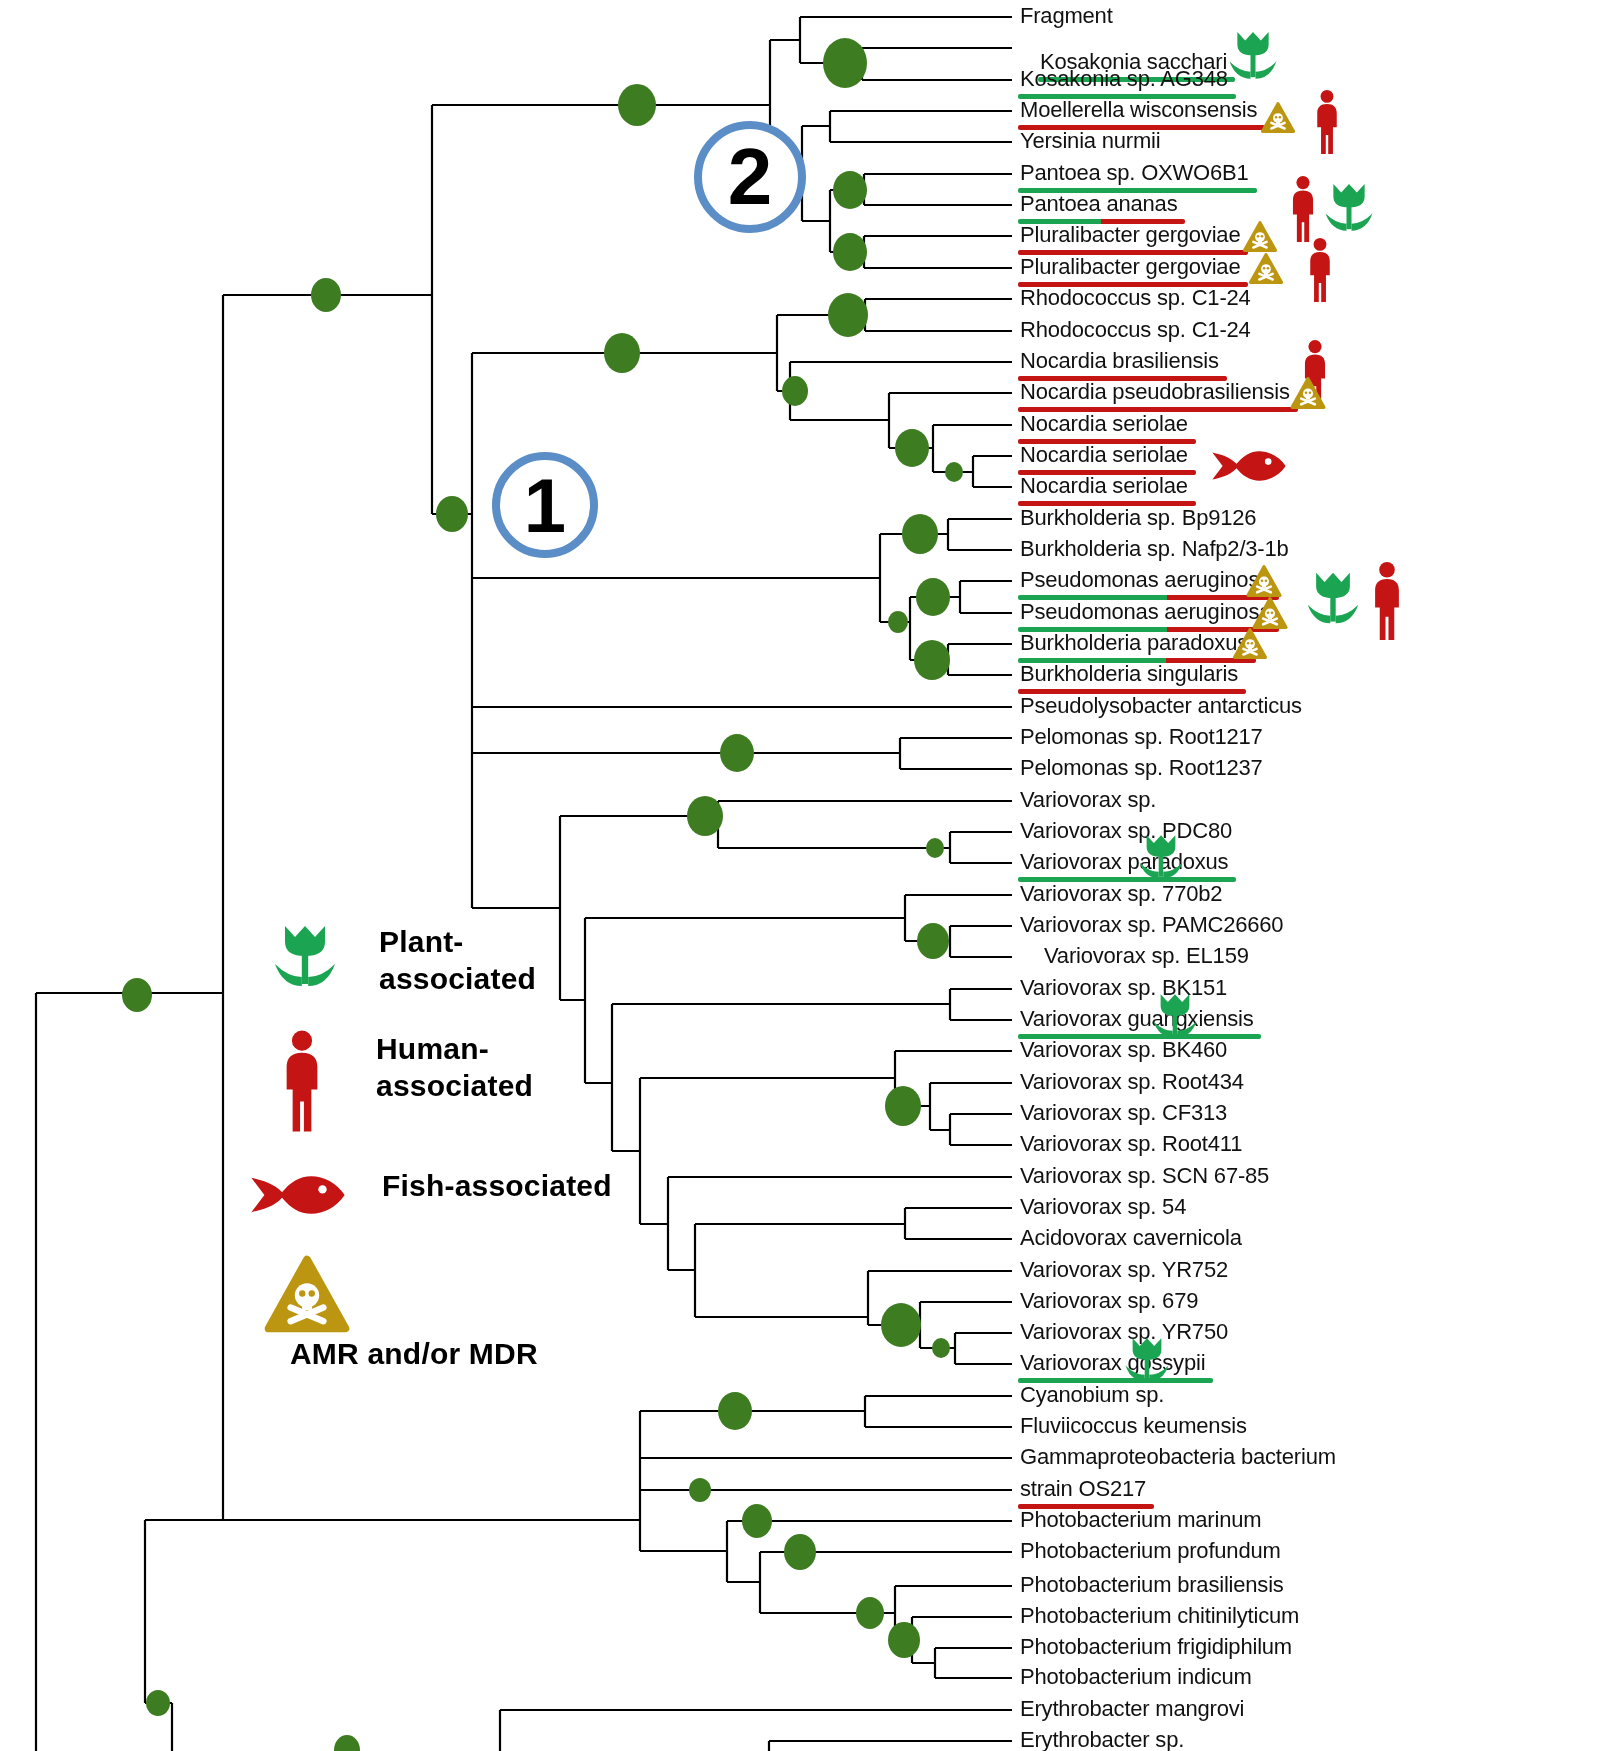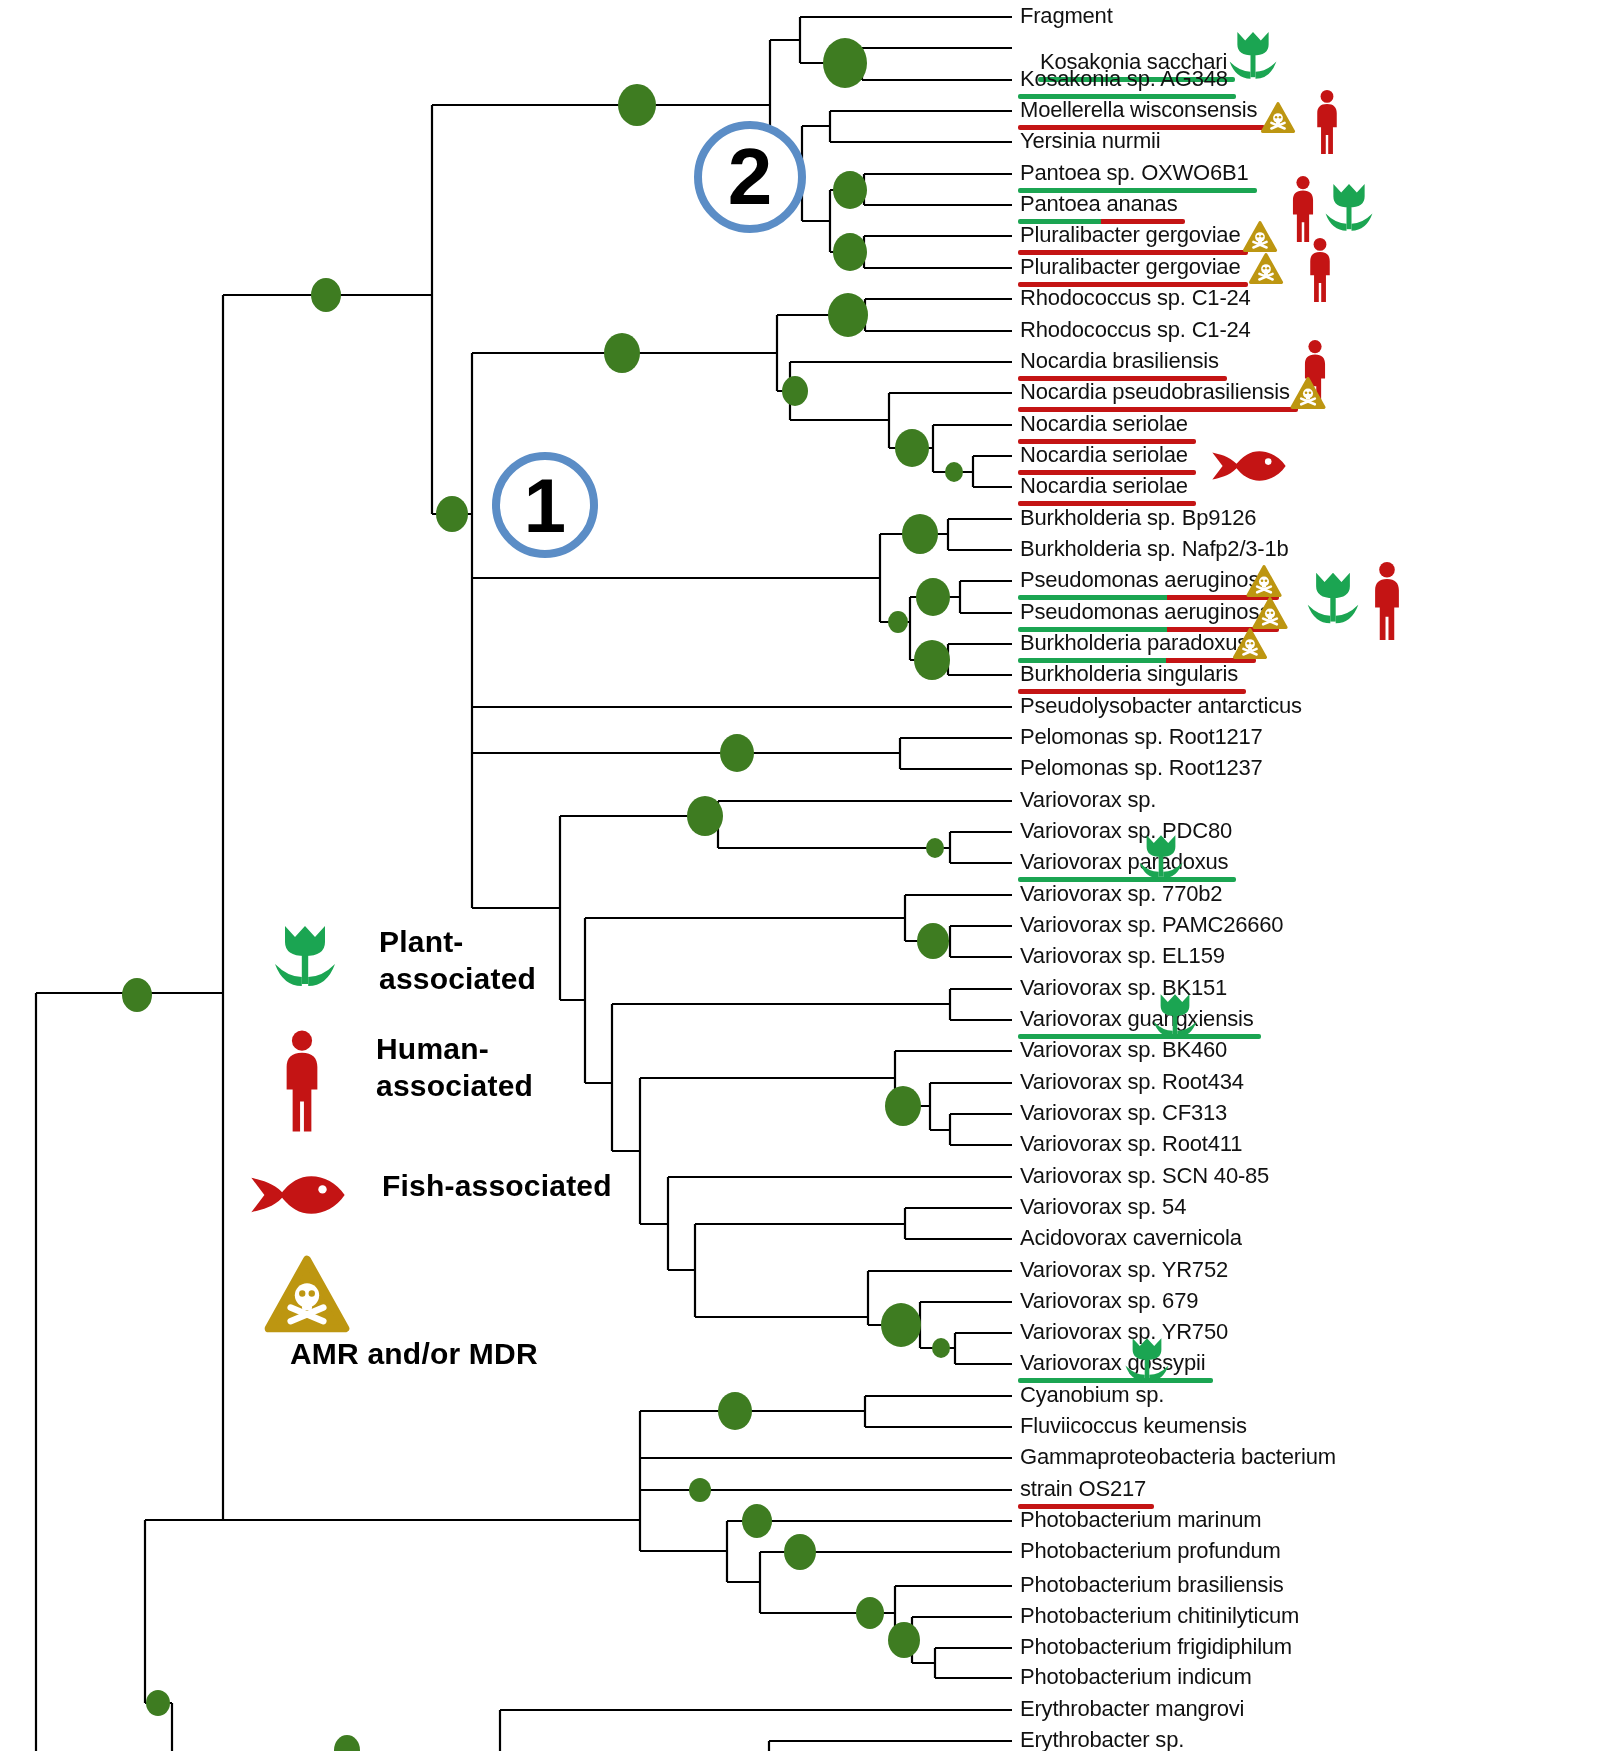--- a/index.html
+++ b/index.html
@@ -115,28 +115,28 @@
       <div class="taxon" style="top: 629px;"><span class="tname u-gr" style="--split: 62%;">Burkholderia paradoxus</span></div>
       <div class="taxon" style="top: 660px;"><span class="tname u-r">Burkholderia singularis</span></div>
       <div class="taxon" style="top: 692px;"><span class="tname ">Pseudolysobacter antarcticus</span></div>
       <div class="taxon" style="top: 723px;"><span class="tname ">Pelomonas sp. Root1217</span></div>
       <div class="taxon" style="top: 754px;"><span class="tname ">Pelomonas sp. Root1237</span></div>
       <div class="taxon" style="top: 786px;"><span class="tname ">Variovorax sp.</span></div>
       <div class="taxon" style="top: 817px;"><span class="tname ">Variovorax sp. PDC80</span></div>
       <div class="taxon" style="top: 848px;"><span class="tname u-g">Variovorax paradoxus</span></div>
       <div class="taxon" style="top: 880px;"><span class="tname ">Variovorax sp. 770b2</span></div>
       <div class="taxon" style="top: 911px;"><span class="tname ">Variovorax sp. PAMC26660</span></div>
-      <div class="taxon" style="top: 942px;"><span class="tname ">Variovorax sp. EL159</span></div>
+      <div class="taxon" style="top: 942px; margin-left: 24px;"><span class="tname ">Variovorax sp. EL159</span></div>
       <div class="taxon" style="top: 974px;"><span class="tname ">Variovorax sp. BK151</span></div>
       <div class="taxon" style="top: 1005px;"><span class="tname u-g">Variovorax guangxiensis</span></div>
       <div class="taxon" style="top: 1036px;"><span class="tname ">Variovorax sp. BK460</span></div>
       <div class="taxon" style="top: 1068px;"><span class="tname ">Variovorax sp. Root434</span></div>
       <div class="taxon" style="top: 1099px;"><span class="tname ">Variovorax sp. CF313</span></div>
       <div class="taxon" style="top: 1130px;"><span class="tname ">Variovorax sp. Root411</span></div>
-      <div class="taxon" style="top: 1162px;"><span class="tname ">Variovorax sp. SCN 40-85</span></div>
+      <div class="taxon" style="top: 1162px;"><span class="tname ">Variovorax sp. SCN 67-85</span></div>
       <div class="taxon" style="top: 1193px;"><span class="tname ">Variovorax sp. 54</span></div>
       <div class="taxon" style="top: 1224px;"><span class="tname ">Acidovorax cavernicola</span></div>
       <div class="taxon" style="top: 1256px;"><span class="tname ">Variovorax sp. YR752</span></div>
       <div class="taxon" style="top: 1287px;"><span class="tname ">Variovorax sp. 679</span></div>
       <div class="taxon" style="top: 1318px;"><span class="tname ">Variovorax sp. YR750</span></div>
       <div class="taxon" style="top: 1349px;"><span class="tname u-g">Variovorax gossypii</span></div>
       <div class="taxon" style="top: 1381px;"><span class="tname ">Cyanobium sp.</span></div>
       <div class="taxon" style="top: 1412px;"><span class="tname ">Fluviicoccus keumensis</span></div>
       <div class="taxon" style="top: 1443px;"><span class="tname ">Gammaproteobacteria bacterium</span></div>
       <div class="taxon" style="top: 1475px;"><span class="tname u-r">strain OS217</span></div>

